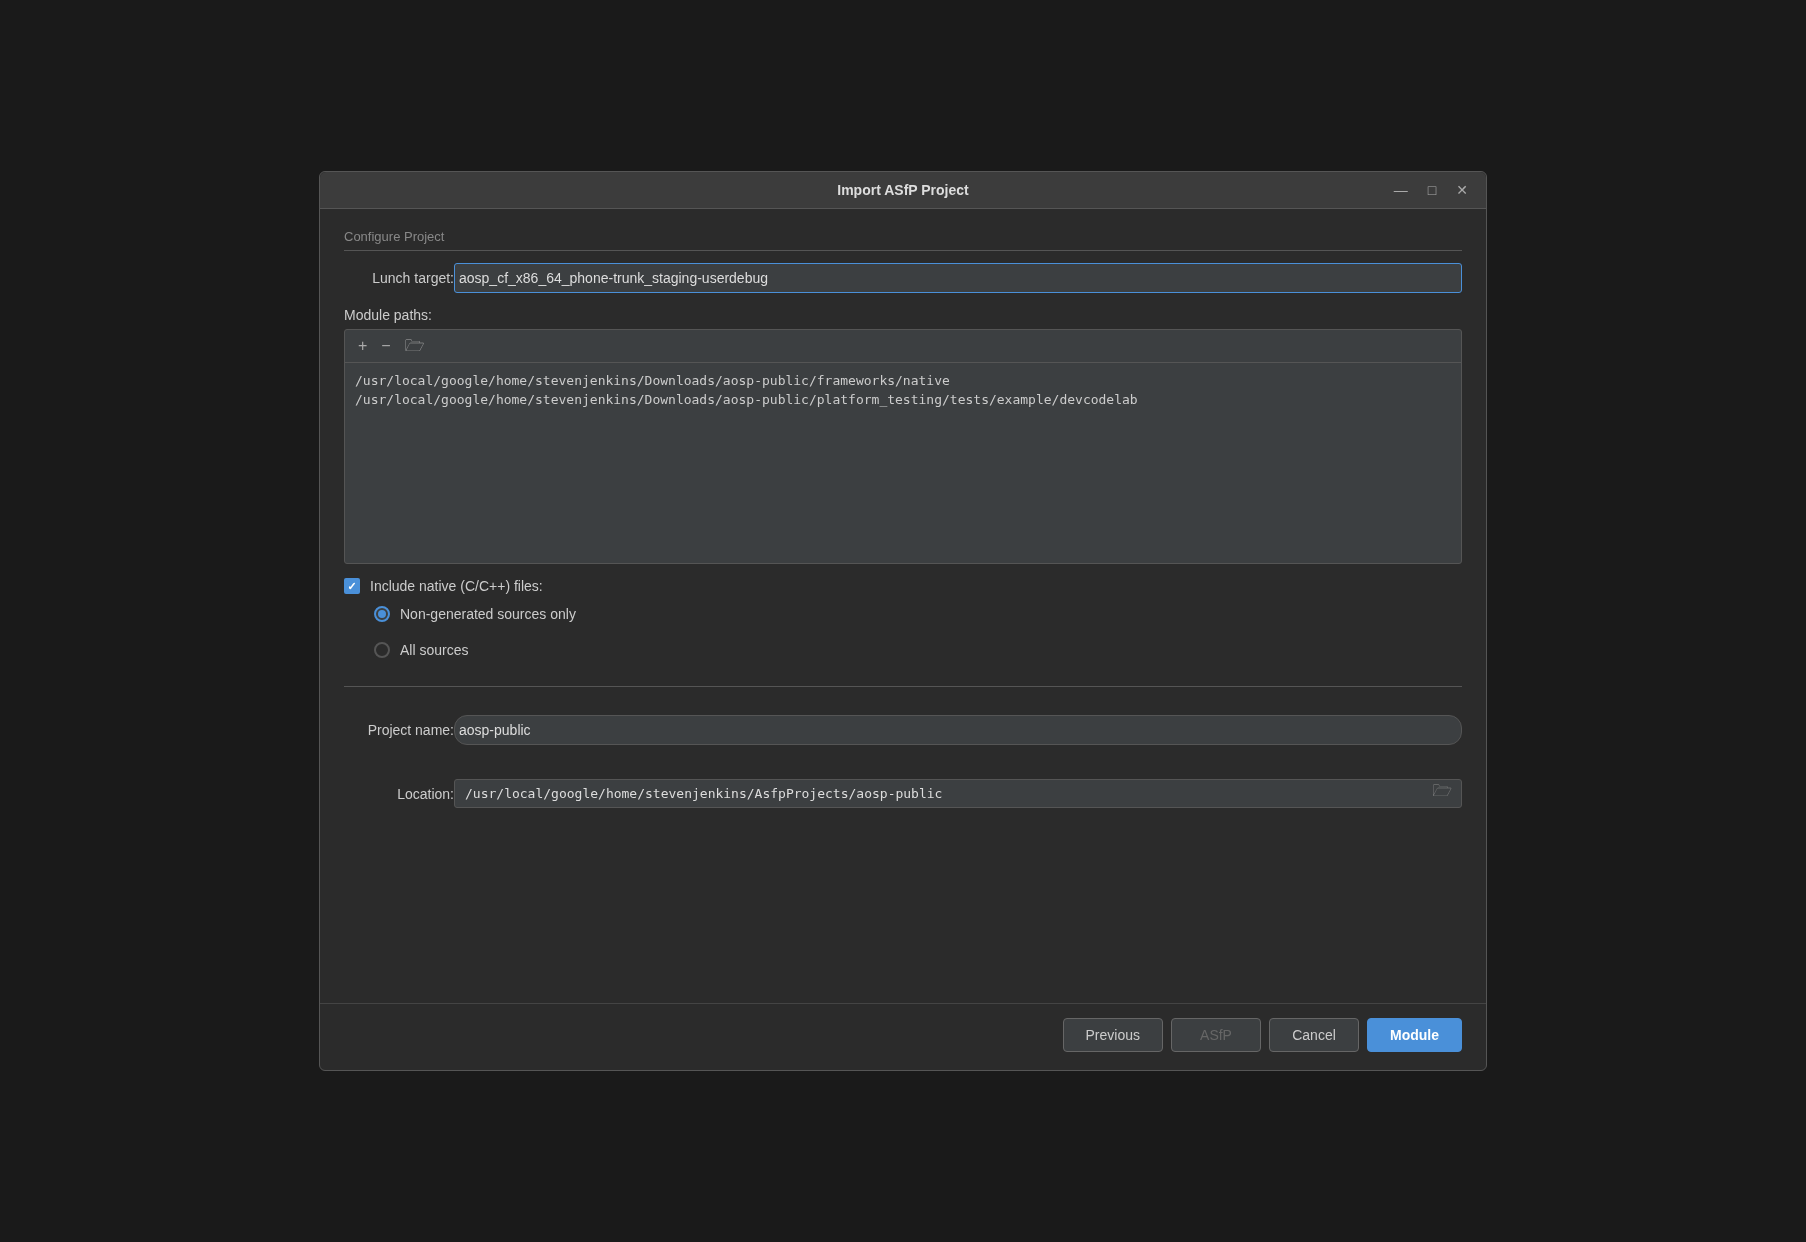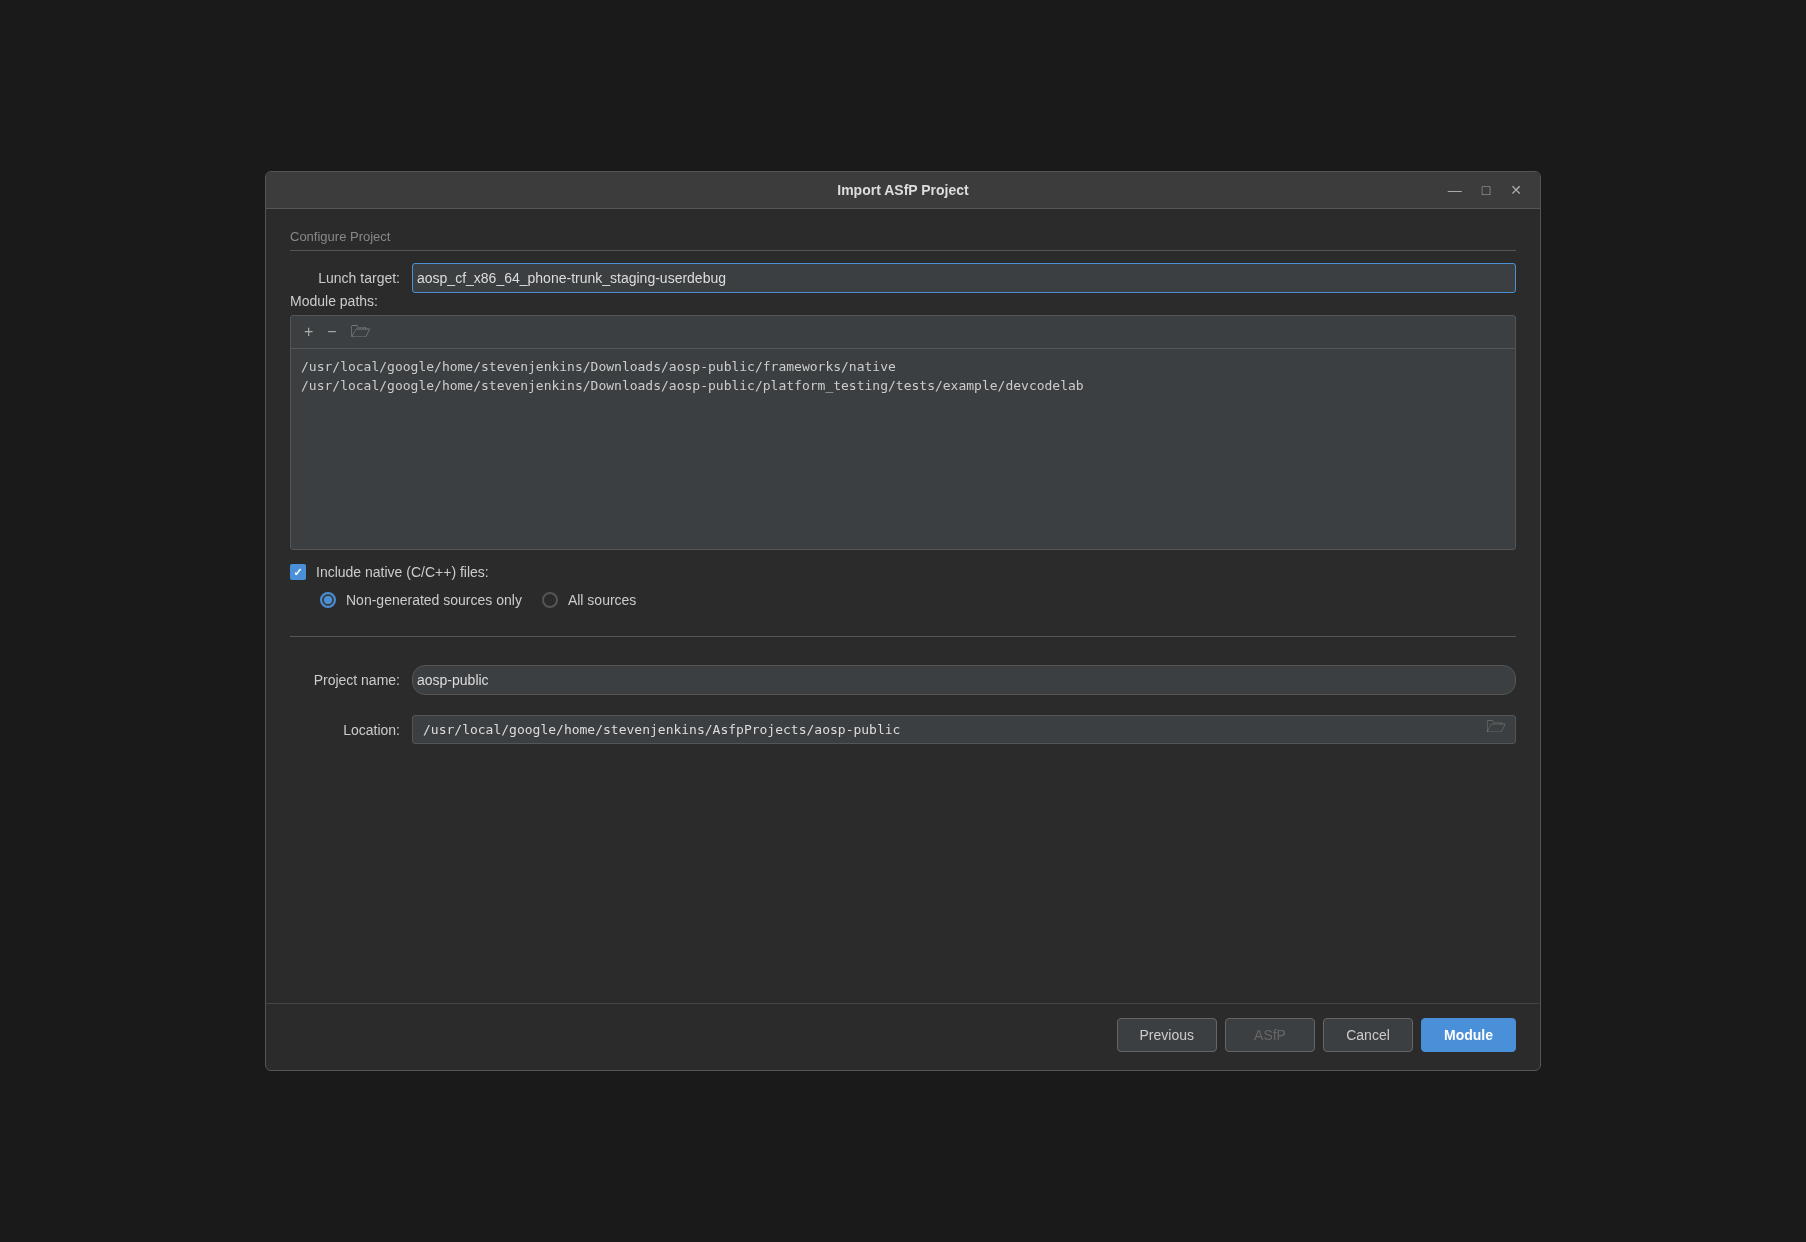--- a/index.html
+++ b/index.html
@@ -8,21 +8,21 @@
       display: flex;
       align-items: center;
       justify-content: center;
       min-height: 100vh;
       font-family: -apple-system, BlinkMacSystemFont, 'Segoe UI', sans-serif;
     }
     .dialog {
       background: #2b2b2b;
       border: 1px solid #555;
       border-radius: 6px;
-      width: 1276px;
+      width: 1168px;
       min-height: 900px;
       display: flex;
       flex-direction: column;
       color: #ccc;
       font-size: 14px;
     }
     .title-bar {
       background: #3c3c3c;
       border-bottom: 1px solid #555;
       display: flex;
@@ -63,22 +63,21 @@
     .section-header {
       color: #888;
       font-size: 13px;
       margin-bottom: 12px;
       padding-bottom: 6px;
       border-bottom: 1px solid #555;
     }
     .form-row {
       display: flex;
       align-items: center;
-      gap: 12px;
-      margin-bottom: 0;
+      margin-bottom: 14px;
     }
     .form-label {
       color: #ccc;
       font-size: 14px;
       white-space: nowrap;
       min-width: 110px;
       text-align: right;
     }
     .form-input {
       flex: 1;
@@ -154,22 +153,23 @@
       font-size: 11px;
       font-weight: bold;
     }
     .checkbox-label {
       color: #ccc;
       font-size: 14px;
     }
     .radio-group {
       margin-left: 30px;
       display: flex;
-      flex-direction: row;
+      flex-direction: column;
       gap: 20px;
+      justify-content: space-between;
     }
     .radio-row {
       display: flex;
       align-items: center;
       gap: 10px;
     }
     .radio-btn {
       width: 16px;
       height: 16px;
       border-radius: 50%;

